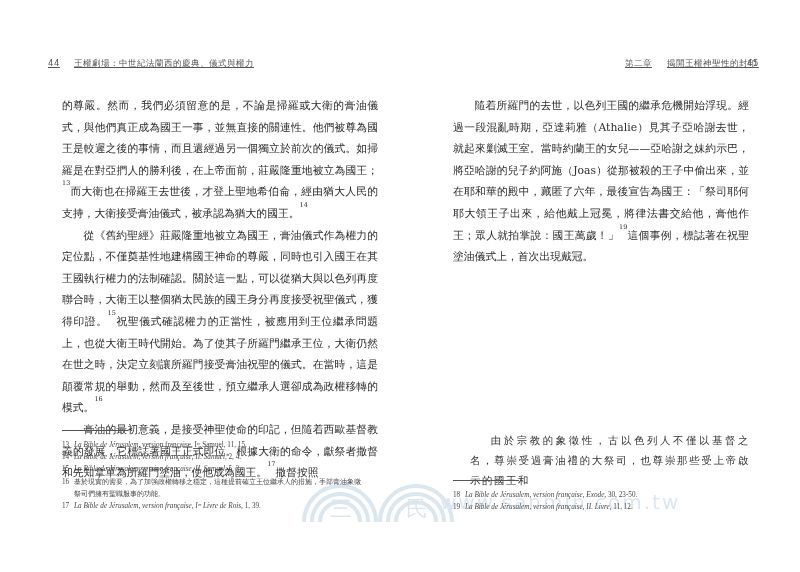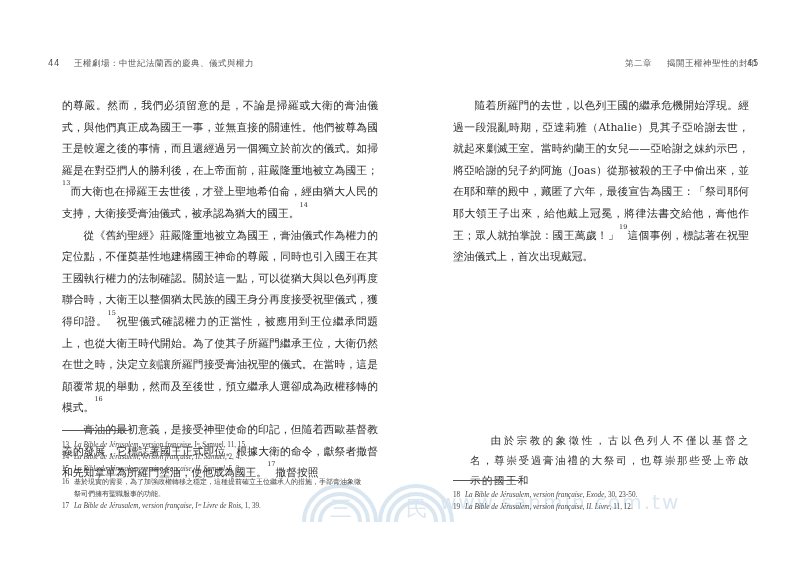--- a/index.html
+++ b/index.html
@@ -2,21 +2,21 @@
 <html><head>
 <meta charset="utf-8">
 <style>
   html, body { margin:0; padding:0; background:#ffffff; }
   body { width:800px; height:572px; position:relative; overflow:hidden;
          font-family:"DejaVu Serif","Liberation Serif",serif; color:#2a2a2a; }
   .page { position:absolute; top:0; height:572px; }
   .page-left { left:0; width:400px; }
   .page-right { left:400px; width:400px; }
   .running-head { position:absolute; top:58px; font-size:8.5px; color:#555;
-                  font-family:"DejaVu Sans","Liberation Sans",sans-serif; letter-spacing:0.5px; white-space:nowrap; }
+                  font-family:"DejaVu Sans","Liberation Sans",sans-serif; letter-spacing:0.5px; white-space:nowrap;text-decoration:underline; }
   .rh-left-num { left:48px; }
   .rh-left-title { left:74px; }
   .rh-right-chapter { left:225px; }
   .rh-right-title { left:267px; }
   .rh-right-num { left:347px; }
   .body-text { position:absolute; font-size:10.8px; line-height:21.6px; text-align:justify; color:#2b2b2b; }
   .left-body { left:62px; top:95px; width:316px; }
   .right-body { left:53px; top:95px; width:296px; }
   .para { margin:0; }
   .para.indent { text-indent:2em; }

